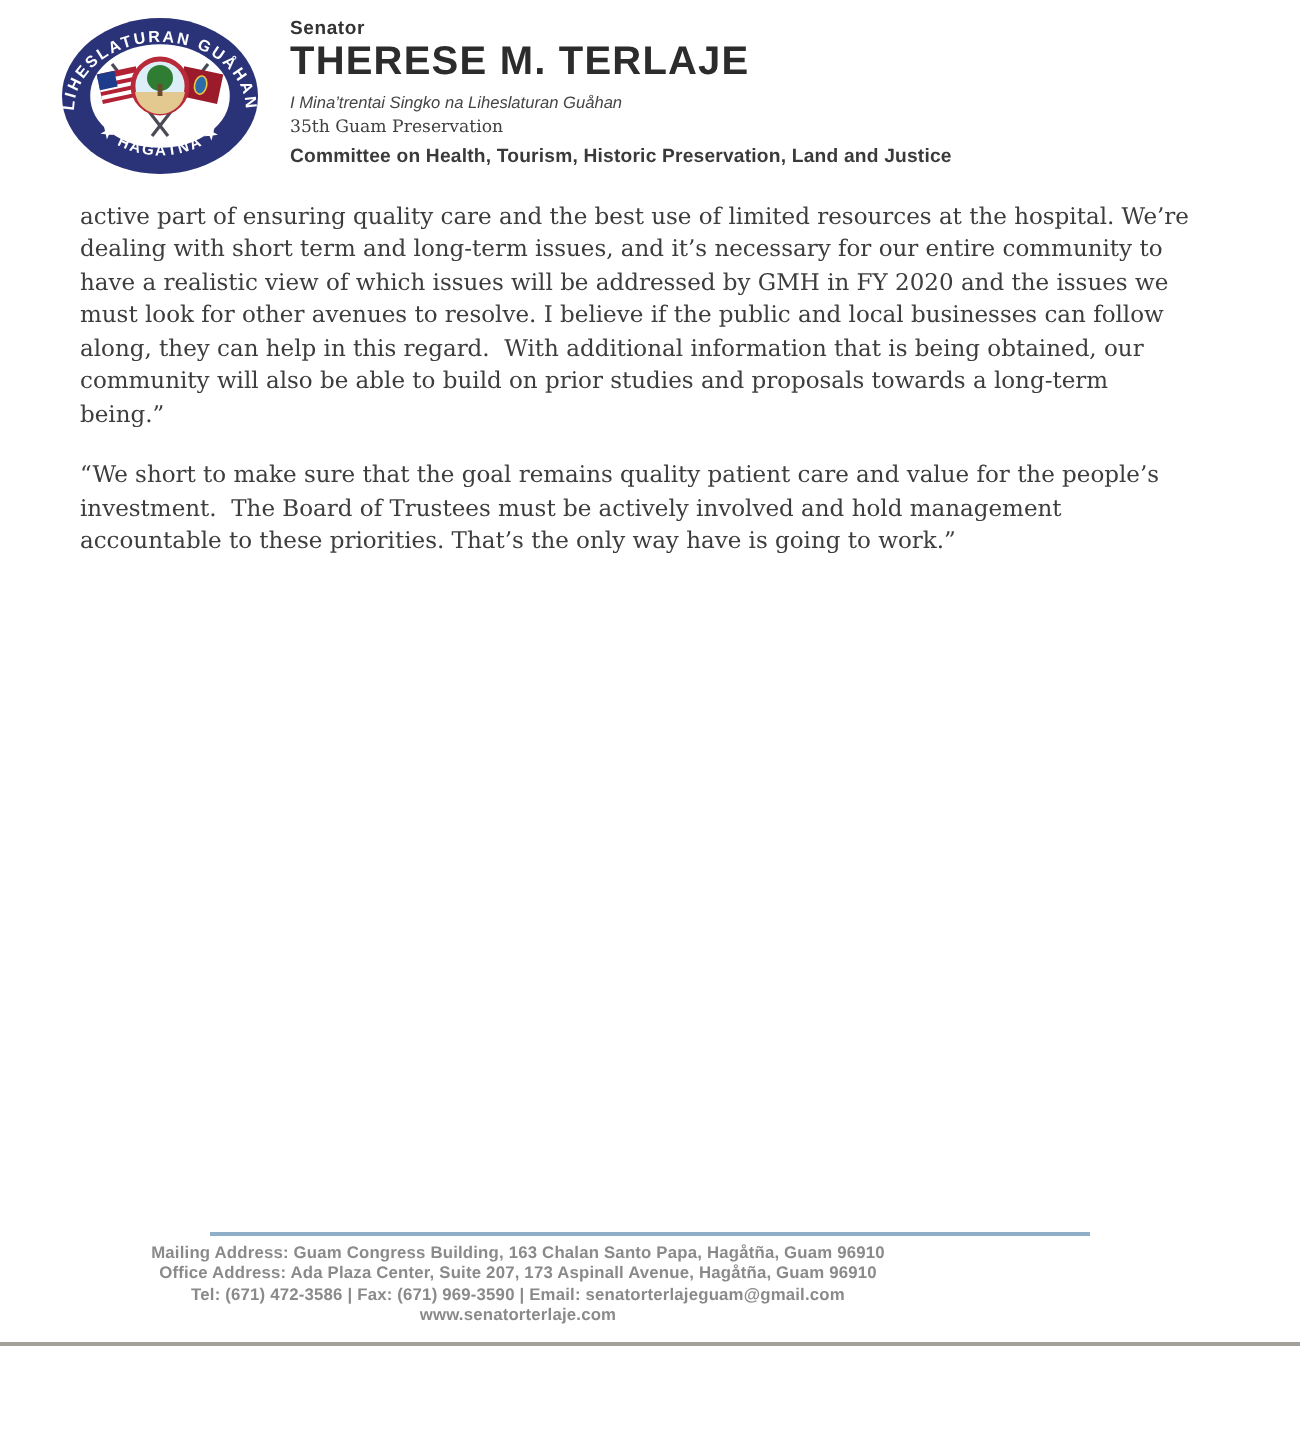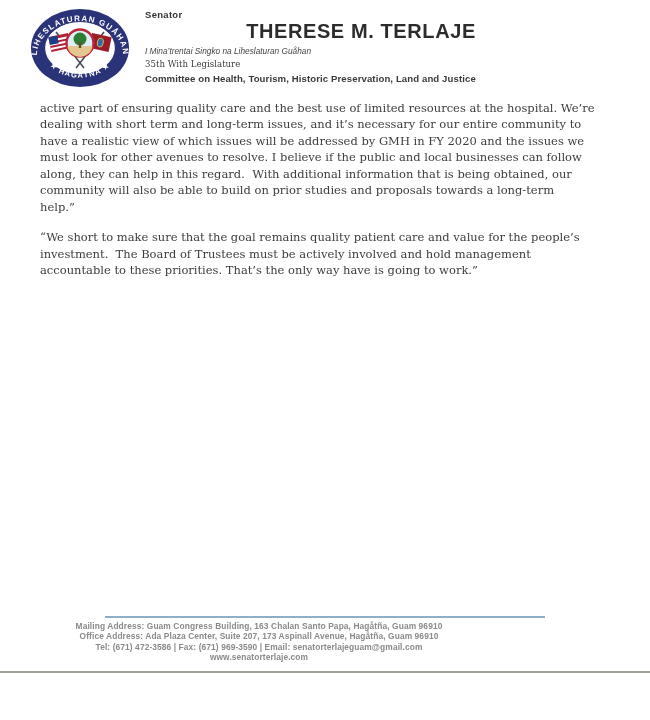--- a/index.html
+++ b/index.html
@@ -5,21 +5,21 @@
   html,body { margin:0; padding:0; background:#ffffff; }
   .page {
     position:relative; width:650px; height:720px; background:#ffffff;
     font-family:"Liberation Sans", sans-serif; overflow:hidden;
   }
 
   
   .seal { position:absolute; left:30px; top:8px; width:100px; height:80px; }
   .header-text { position:absolute; left:145px; top:9px; }
   .senator-label { font-size:9.5px; font-weight:600; color:#333333; letter-spacing:0.3px; }
-  .senator-name  { font-size:20px; font-weight:700; color:#2c2c2c; letter-spacing:0.6px; line-height:1.05; margin-top:1px;text-align:right; }
+  .senator-name  { font-size:20px; font-weight:700; color:#2c2c2c; letter-spacing:0.6px; line-height:1.05; margin-top:1px; }
   .chamorro-title { font-family:Liberation Sans, sans-serif; font-style:italic; font-size:8.3px; color:#454545; margin-top:4px; }
   .legislature-line { font-family:"DejaVu Serif", serif; font-size:8.6px; color:#404040; margin-top:3px; }
   .committee-line { font-size:9.6px; font-weight:600; color:#3a3a3a; margin-top:4px; letter-spacing:0.1px; }
 
   
   .body-text {
     position:absolute; left:40px; top:100px; width:585px;
     font-family:"DejaVu Serif", serif; font-size:11.5px; line-height:16.45px;
     color:#3d3d3d;
   }
@@ -82,33 +82,33 @@
     </text>
     <text font-size="7.6" font-weight="bold" fill="#ffffff" letter-spacing="1" font-family="Liberation Sans, sans-serif">
       <textPath href="#arcBot" startOffset="50%" text-anchor="middle">★ HAGÅTÑA ★</textPath>
     </text>
   </svg>
 
   <div class="header-text">
     <div class="senator-label">Senator</div>
     <div class="senator-name">THERESE M. TERLAJE</div>
     <div class="chamorro-title">I Mina’trentai Singko na Liheslaturan Guåhan</div>
-    <div class="legislature-line">35th With Legislature</div>
+    <div class="legislature-line">35th Guam Preservation</div>
     <div class="committee-line">Committee on Health, Tourism, Historic Preservation, Land and Justice</div>
   </div>
 
   <div class="body-text">
     <div class="paragraph">
       <div class="text-line">active part of ensuring quality care and the best use of limited resources at the hospital. We’re</div>
       <div class="text-line">dealing with short term and long-term issues, and it’s necessary for our entire community to</div>
       <div class="text-line">have a realistic view of which issues will be addressed by GMH in FY 2020 and the issues we</div>
       <div class="text-line">must look for other avenues to resolve. I believe if the public and local businesses can follow</div>
       <div class="text-line">along, they can help in this regard.  With additional information that is being obtained, our</div>
       <div class="text-line">community will also be able to build on prior studies and proposals towards a long-term</div>
-      <div class="text-line">help.”</div>
+      <div class="text-line">being.”</div>
     </div>
     <div class="paragraph">
       <div class="text-line">“We short to make sure that the goal remains quality patient care and value for the people’s</div>
       <div class="text-line">investment.  The Board of Trustees must be actively involved and hold management</div>
       <div class="text-line">accountable to these priorities. That’s the only way have is going to work.”</div>
     </div>
   </div>
 
   <div class="footer-rule"></div>
   <div class="footer">

